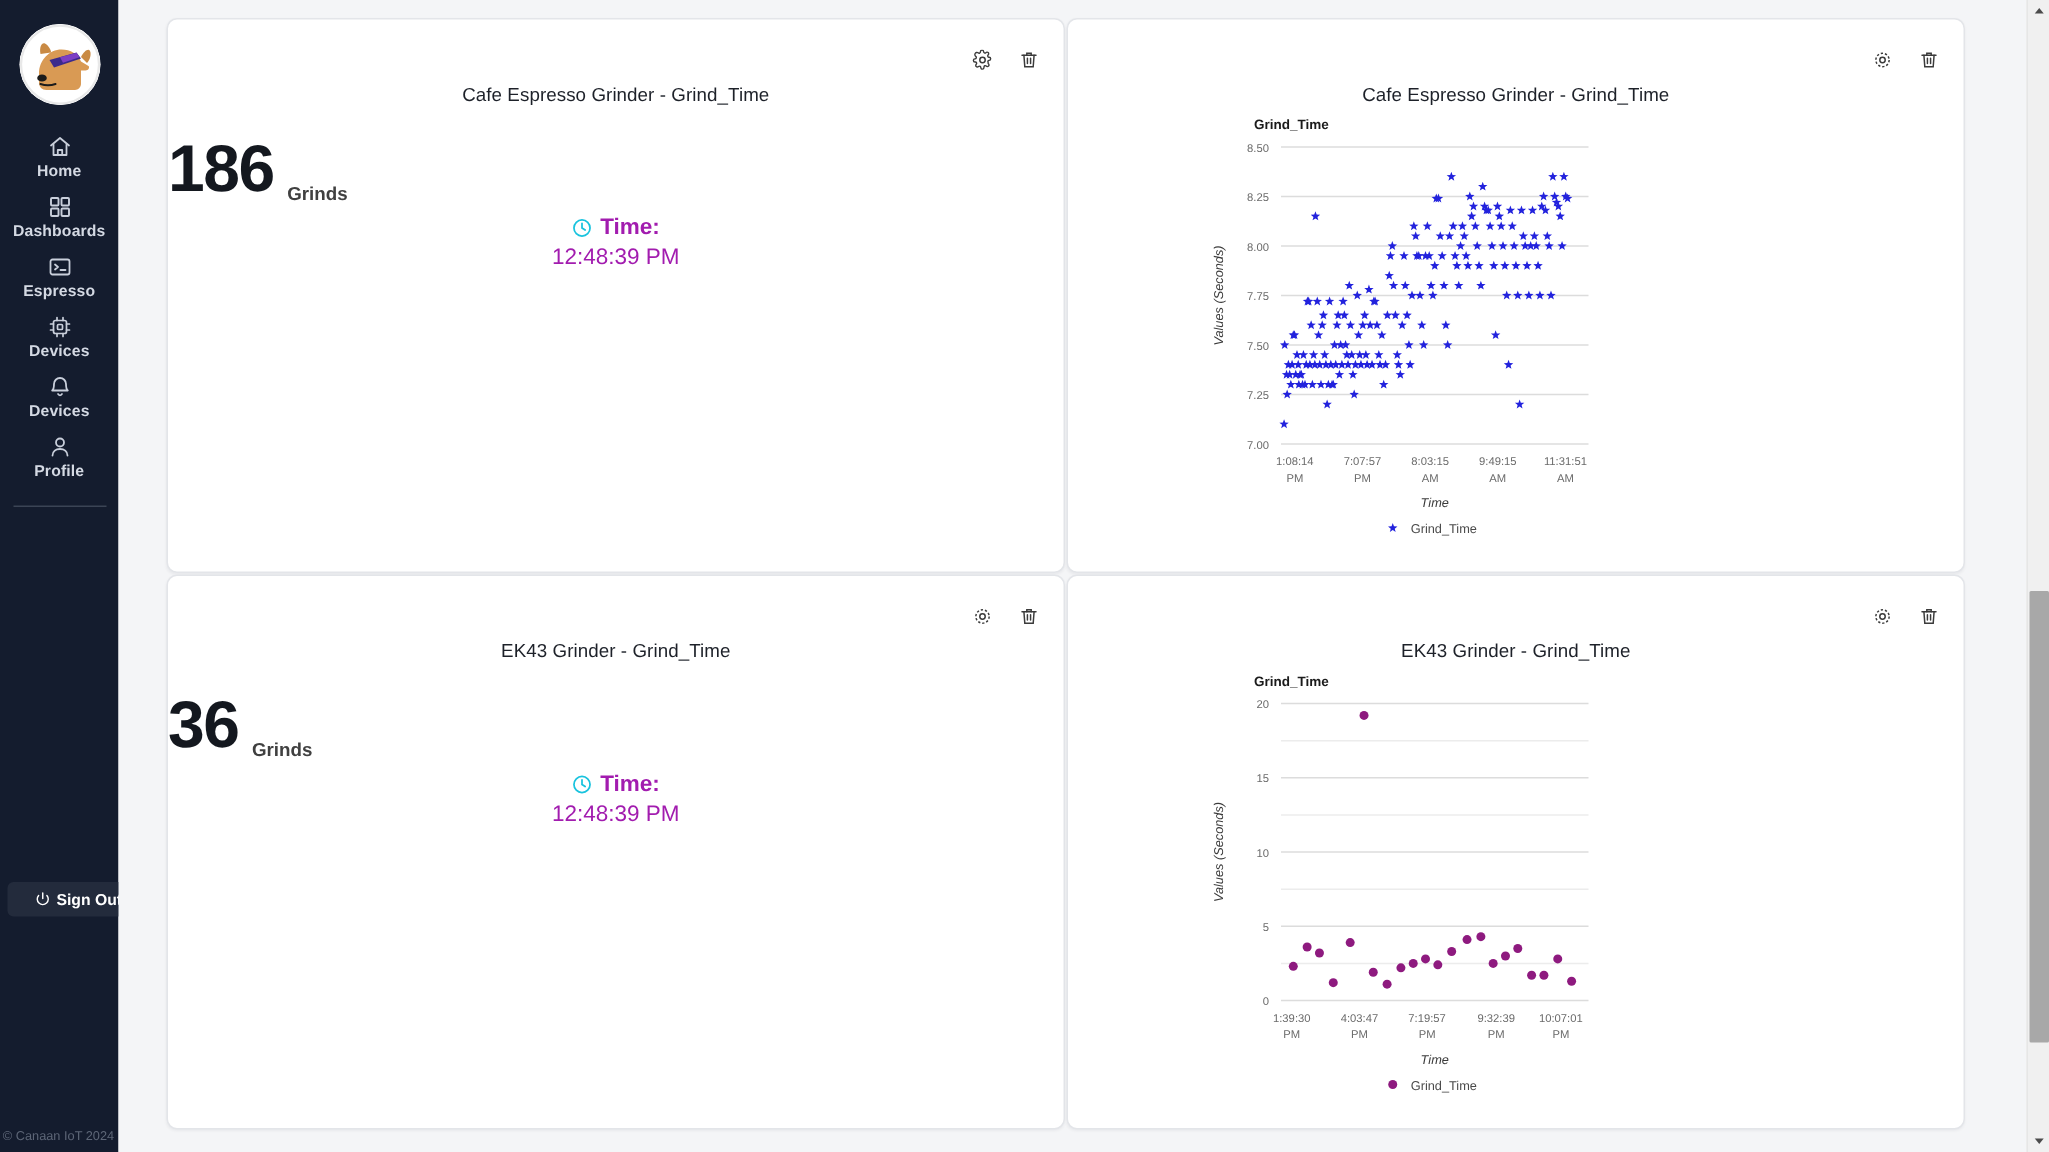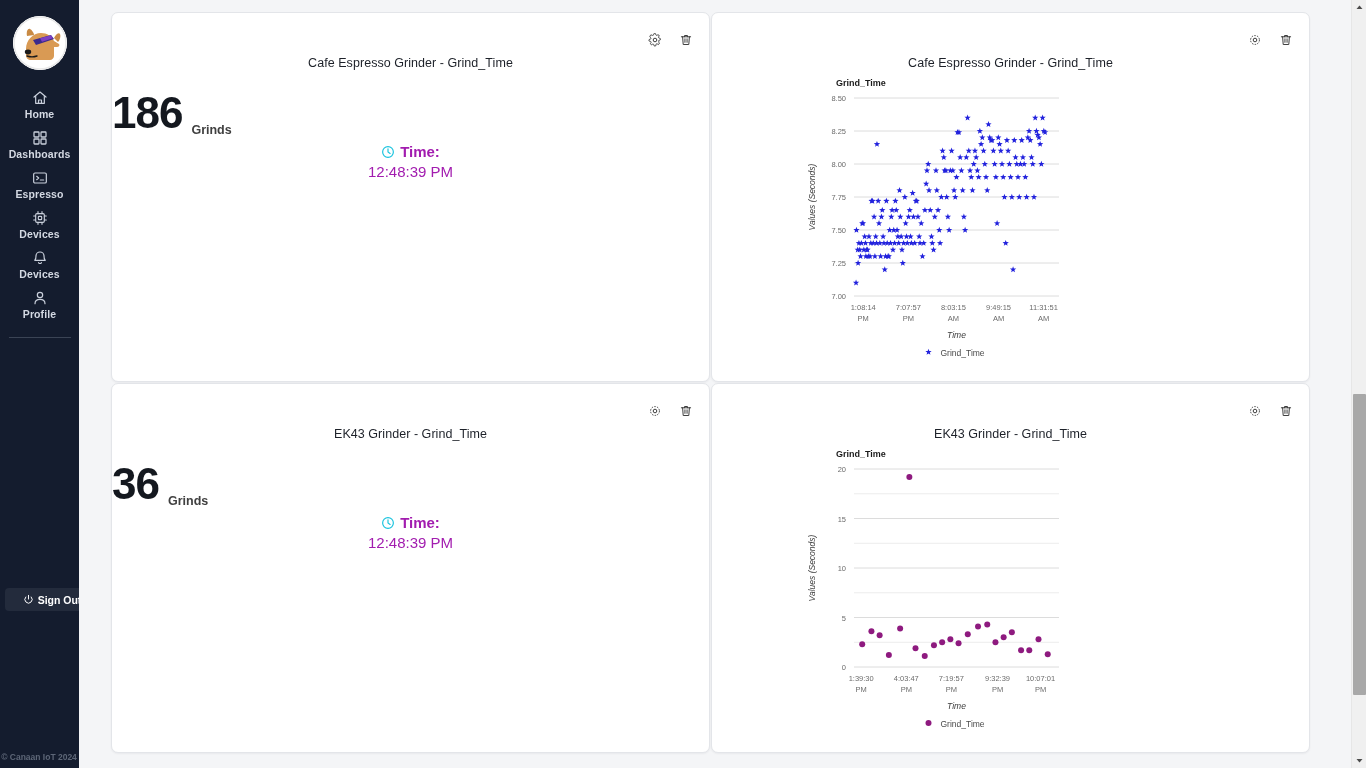--- a/index.html
+++ b/index.html
@@ -38,21 +38,21 @@
   .signout {
     position: absolute; top: 588px; left: 5px;
     width: 94px; height: 23px;
     background: #232b3c; border: none; border-radius: 4px;
     color: #ffffff; font-size: 10.5px; font-weight: 700;
     display: flex; align-items: center; justify-content: center; gap: 4px;
     cursor: pointer; font-family: "Liberation Sans", sans-serif;
   }
   .copyright {
     position: absolute; bottom: 6px; left: 0; width: 78px;
-    text-align: center; font-size: 8.5px; color: #5d6677; font-weight: bold;
+    text-align: center; font-size: 8.5px; color: #5d6677;
   }
 
   
   .main {
     flex: 1 1 auto; height: 768px; position: relative;
     background: #f4f5f7; overflow: hidden;
   }
   .grid {
     position: absolute; top: 4px; left: 32px;
     width: 1242px;

